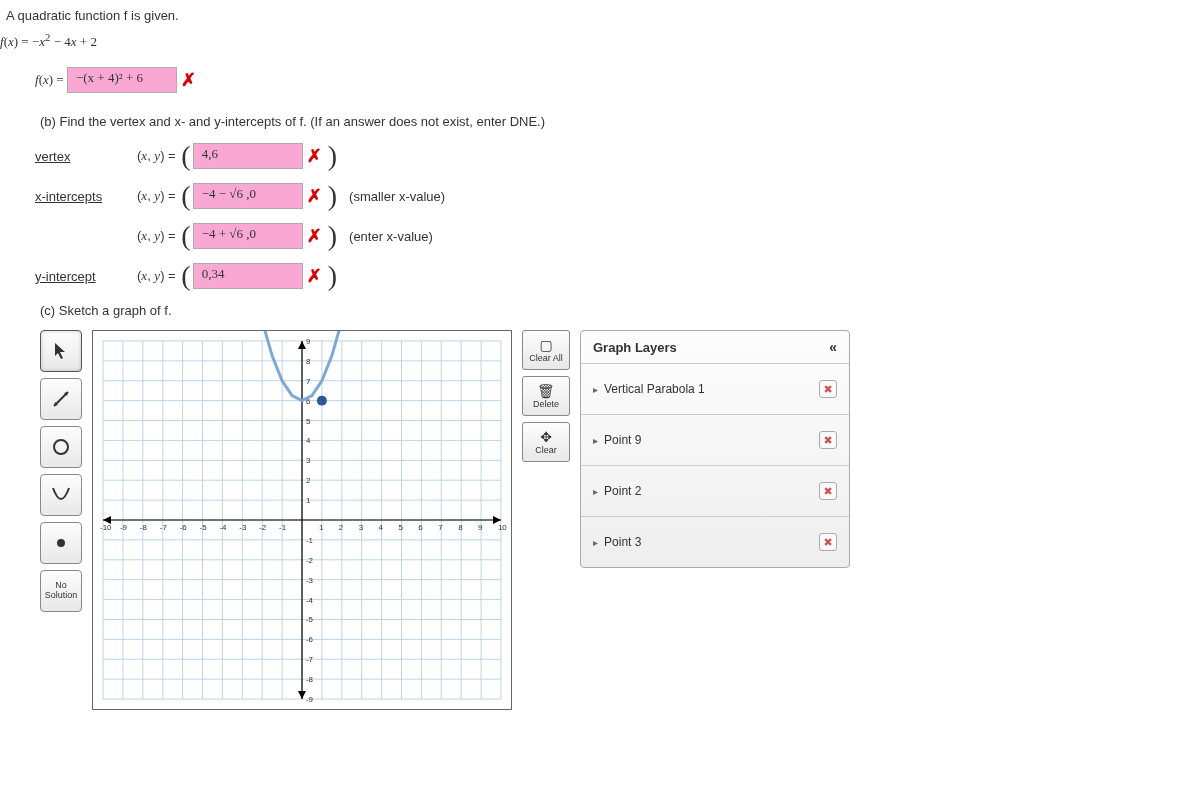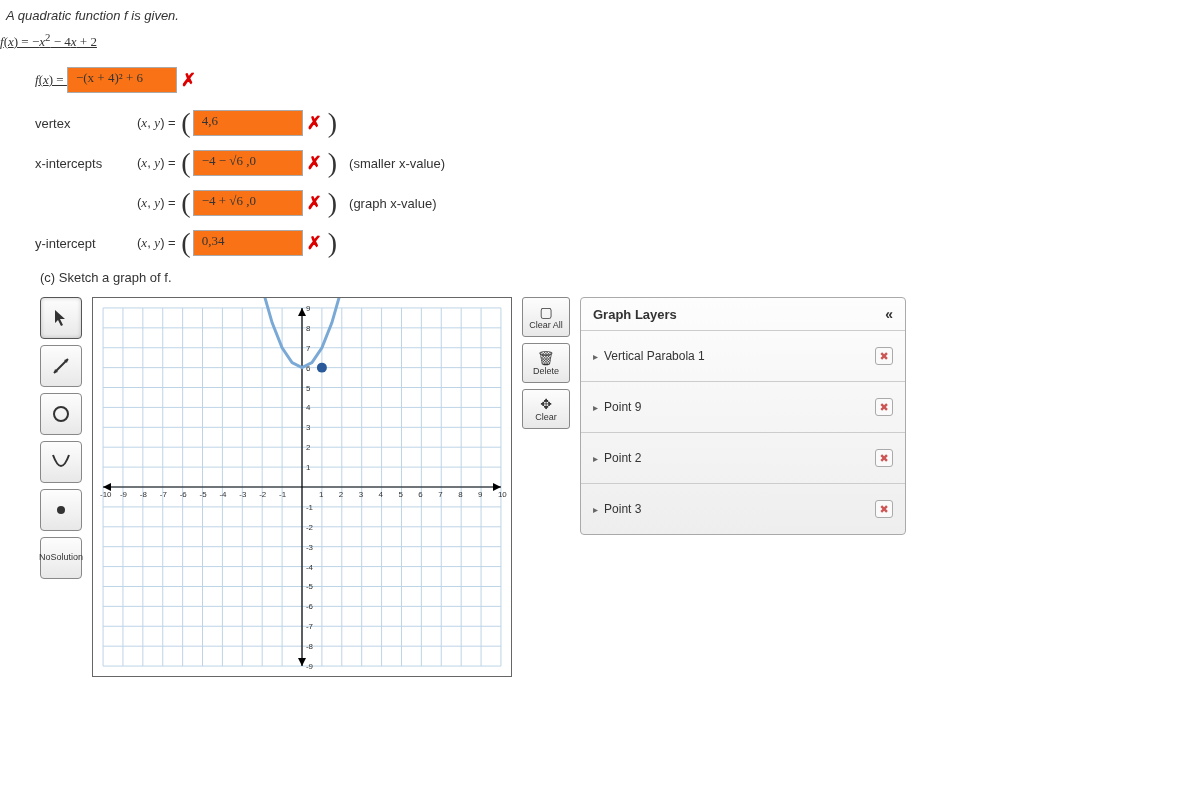--- a/index.html
+++ b/index.html
@@ -9,57 +9,56 @@
     font-family: Arial, sans-serif;
     font-size: 13px;
     color: #333;
     background: #fff;
   }
   .container {
     padding: 4px 12px 20px 0;
   }
   .problem-text {
     margin: 4px 0 8px 6px;
-    font-style: italic;
   }
   .indented {
     margin-left: 40px;
   }
   .math-line {
     margin: 8px 0;
     font-family: Georgia, serif;
-    text-decoration: underline;
   }
   i.var { font-style: italic; font-family: Georgia, serif; }
   .answer-input {
     display: inline-block;
     min-width: 110px;
     height: 26px;
     border: 1px solid #aaa;
     padding: 2px 8px;
     vertical-align: middle;
     font-family: Georgia, serif;
-    background: #f97316;
+    background: #f9a8d4;
   }
   .wrong-mark {
     color: #d00;
     font-weight: bold;
     font-size: 18px;
     margin: 0 4px;
     display: inline-block;
     vertical-align: middle;
   }
   .row {
     display: flex;
     align-items: center;
     margin: 14px 0;
     padding-left: 35px;
   }
   .row .label {
     width: 102px;
+    text-decoration: underline;
   }
   .paren {
     font-size: 28px;
     font-family: Georgia, serif;
     line-height: 0;
     margin: 0 2px;
   }
 
   
   .partc {
@@ -84,21 +83,21 @@
     align-items: center;
     justify-content: center;
     font-size: 16px;
     cursor: pointer;
   }
   .tool-btn.selected {
     border-color: #555;
     box-shadow: inset 0 0 4px rgba(0,0,0,0.2);
   }
   .tool-btn.nosol {
-    flex-direction: row;
+    flex-direction: column;
     font-size: 9px;
     line-height: 1.1;
     text-align: center;
   }
   .graph-wrap {
     width: 420px;
     height: 380px;
     border: 1px solid #666;
     background: #fff;
     position: relative;
@@ -122,21 +121,21 @@
     font-size: 9px;
     display: flex;
     flex-direction: column;
     align-items: center;
     justify-content: center;
     cursor: pointer;
   }
   .side-btn .icon { font-size: 14px; }
 
   .layers-panel {
-    width: 326px;
+    width: 270px;
     border: 1px solid #aaa;
     border-radius: 4px;
     background: linear-gradient(#fdfdfd, #eee);
     padding: 0;
   }
   .layers-header {
     display: flex;
     justify-content: space-between;
     align-items: center;
     font-weight: bold;
@@ -184,20 +183,21 @@
   <div class="math-line indented">
     <i class="var">f</i>(<i class="var">x</i>) = −<i class="var">x</i><sup>2</sup> − 4<i class="var">x</i> + 2
   </div>
 
   <div class="row indented">
     <span class="math-line"><i class="var">f</i>(<i class="var">x</i>) =&nbsp;</span>
     <span class="answer-input">−(x + 4)² + 6</span>
     <span class="wrong-mark">✗</span>
   </div>
 
+  <div class="indented" style="margin-top:18px">(b) Find the vertex and x- and y-intercepts of f. (If an answer does not exist, enter DNE.)</div>
 
   <div class="row indented">
     <span class="label">vertex</span>
     <span>(<i class="var">x</i>, <i class="var">y</i>) =&nbsp;</span>
     <span class="paren">(</span>
     <span class="answer-input">4,6</span>
     <span class="wrong-mark">✗</span>
     <span class="paren">)</span>
   </div>
 
@@ -211,21 +211,21 @@
     <span style="margin-left:10px">(smaller x-value)</span>
   </div>
 
   <div class="row indented">
     <span class="label"></span>
     <span>(<i class="var">x</i>, <i class="var">y</i>) =&nbsp;</span>
     <span class="paren">(</span>
     <span class="answer-input">−4 + √6 ,0</span>
     <span class="wrong-mark">✗</span>
     <span class="paren">)</span>
-    <span style="margin-left:10px">(graph x-value)</span>
+    <span style="margin-left:10px">(enter x-value)</span>
   </div>
 
   <div class="row indented">
     <span class="label">y-intercept</span>
     <span>(<i class="var">x</i>, <i class="var">y</i>) =&nbsp;</span>
     <span class="paren">(</span>
     <span class="answer-input">0,34</span>
     <span class="wrong-mark">✗</span>
     <span class="paren">)</span>
   </div>

